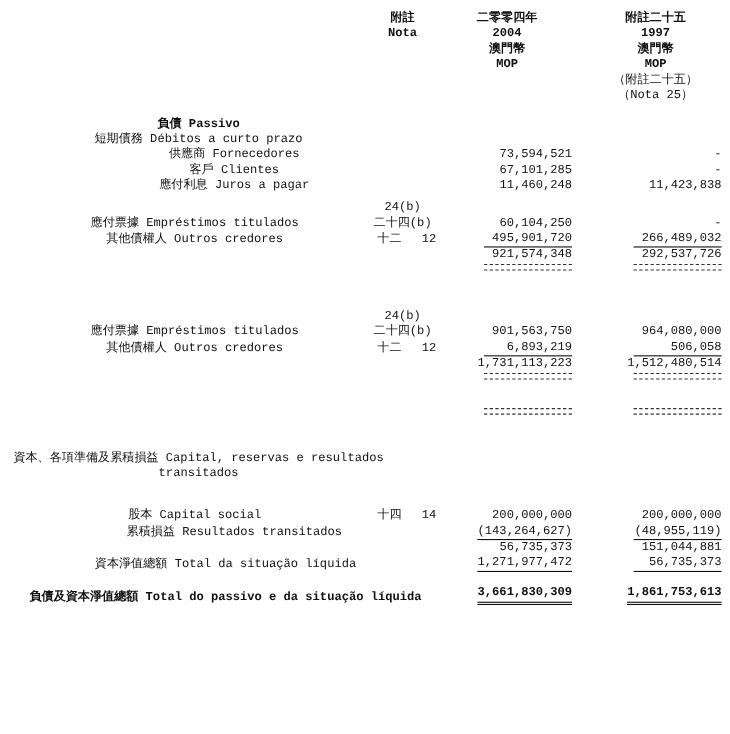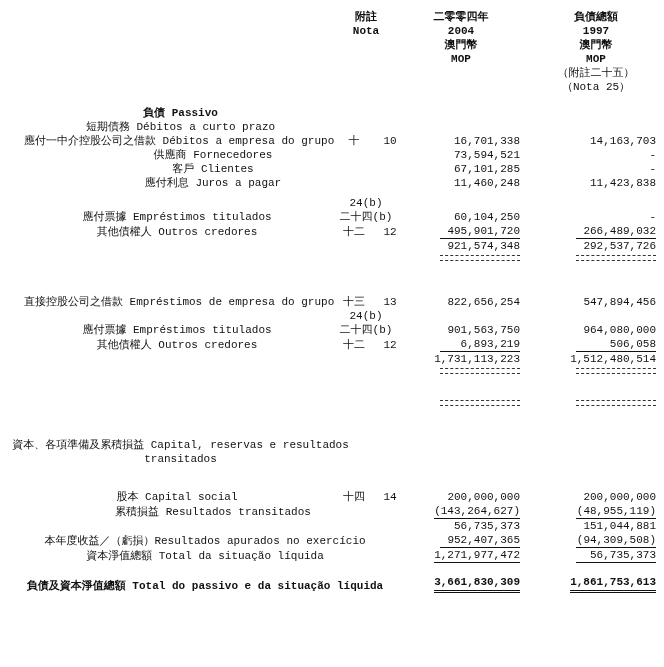--- a/index.html
+++ b/index.html
@@ -52,21 +52,21 @@
           <div class="b">Nota</div>
         </td>
         <td class="hc">
           <div class="b">二零零四年</div>
           <div class="b">2004</div>
           <div class="b">澳門幣</div>
           <div class="b">MOP</div>
         </td>
         <td></td>
         <td class="hc">
-          <div class="b">負債總額</div>
+          <div class="b">附註二十五</div>
           <div class="b">1997</div>
           <div class="b">澳門幣</div>
           <div class="b">MOP</div>
           <div>（附註二十五）</div>
           <div>（Nota 25）</div>
         </td>
       </tr>
       <tr class="headspace">
         <td colspan="6"></td>
       </tr>
@@ -76,28 +76,20 @@
           <td class="lbl b" colspan="6">
             <div class="lbltext">負債 Passivo</div>
           </td>
         </tr>
         <tr>
           <td class="lbl" colspan="6">
             <div class="lbltext">短期債務 Débitos a curto prazo</div>
           </td>
         </tr>
         <tr>
-          <td class="lbl ind">應付一中介控股公司之借款 Débitos a empresa do grupo</td>
-          <td class="nc">十</td>
-          <td class="nc">10</td>
-          <td class="amt"><span class="n">16,701,338</span></td>
-          <td></td>
-          <td class="amt"><span class="n">14,163,703</span></td>
-        </tr>
-        <tr>
           <td class="lbl ind" colspan="3">供應商 Fornecedores</td>
           <td class="amt"><span class="n">73,594,521</span></td>
           <td></td>
           <td class="amt"><span class="n">-</span></td>
         </tr>
         <tr>
           <td class="lbl ind" colspan="3">客戶 Clientes</td>
           <td class="amt"><span class="n">67,101,285</span></td>
           <td></td>
           <td class="amt"><span class="n">-</span></td>
@@ -146,28 +138,20 @@
         <tr class="dashrow">
           <td colspan="3"></td>
           <td class="amt"><span class="dash"></span></td>
           <td></td>
           <td class="amt"><span class="dash"></span></td>
         </tr>
         <tr>
           <td colspan="6" style="height: 32px; line-height: 32px;"></td>
         </tr>
         <tr>
-          <td class="lbl ind">直接控股公司之借款 Empréstimos de empresa do grupo</td>
-          <td class="nc">十三</td>
-          <td class="nc">13</td>
-          <td class="amt"><span class="n">822,656,254</span></td>
-          <td></td>
-          <td class="amt"><span class="n">547,894,456</span></td>
-        </tr>
-        <tr>
           <td class="lbl"></td>
           <td class="nc" colspan="2">24(b)</td>
           <td colspan="3"></td>
         </tr>
         <tr>
           <td class="lbl ind">應付票據 Empréstimos titulados</td>
           <td class="nc" colspan="2">二十四(b)</td>
           <td class="amt"><span class="n">901,563,750</span></td>
           <td></td>
           <td class="amt"><span class="n">964,080,000</span></td>
@@ -236,26 +220,20 @@
           <td class="lbl ind" colspan="3">累積損益 Resultados transitados</td>
           <td class="amt u"><span class="n">(143,264,627)</span></td>
           <td></td>
           <td class="amt u"><span class="n">(48,955,119)</span></td>
         </tr>
         <tr>
           <td class="lbl" colspan="3"></td>
           <td class="amt"><span class="n">56,735,373</span></td>
           <td></td>
           <td class="amt"><span class="n">151,044,881</span></td>
-        </tr>
-        <tr>
-          <td class="lbl" colspan="3">本年度收益／（虧損）Resultados apurados no exercício</td>
-          <td class="amt u"><span class="n">952,407,365</span></td>
-          <td></td>
-          <td class="amt u"><span class="n">(94,309,508)</span></td>
         </tr>
         <tr>
           <td class="lbl" colspan="3">資本淨值總額 Total da situação líquida</td>
           <td class="amt u"><span class="n">1,271,977,472</span></td>
           <td></td>
           <td class="amt u"><span class="n">56,735,373</span></td>
         </tr>
         <tr>
           <td colspan="6" style="height: 12px; line-height: 12px;"></td>
         </tr>

